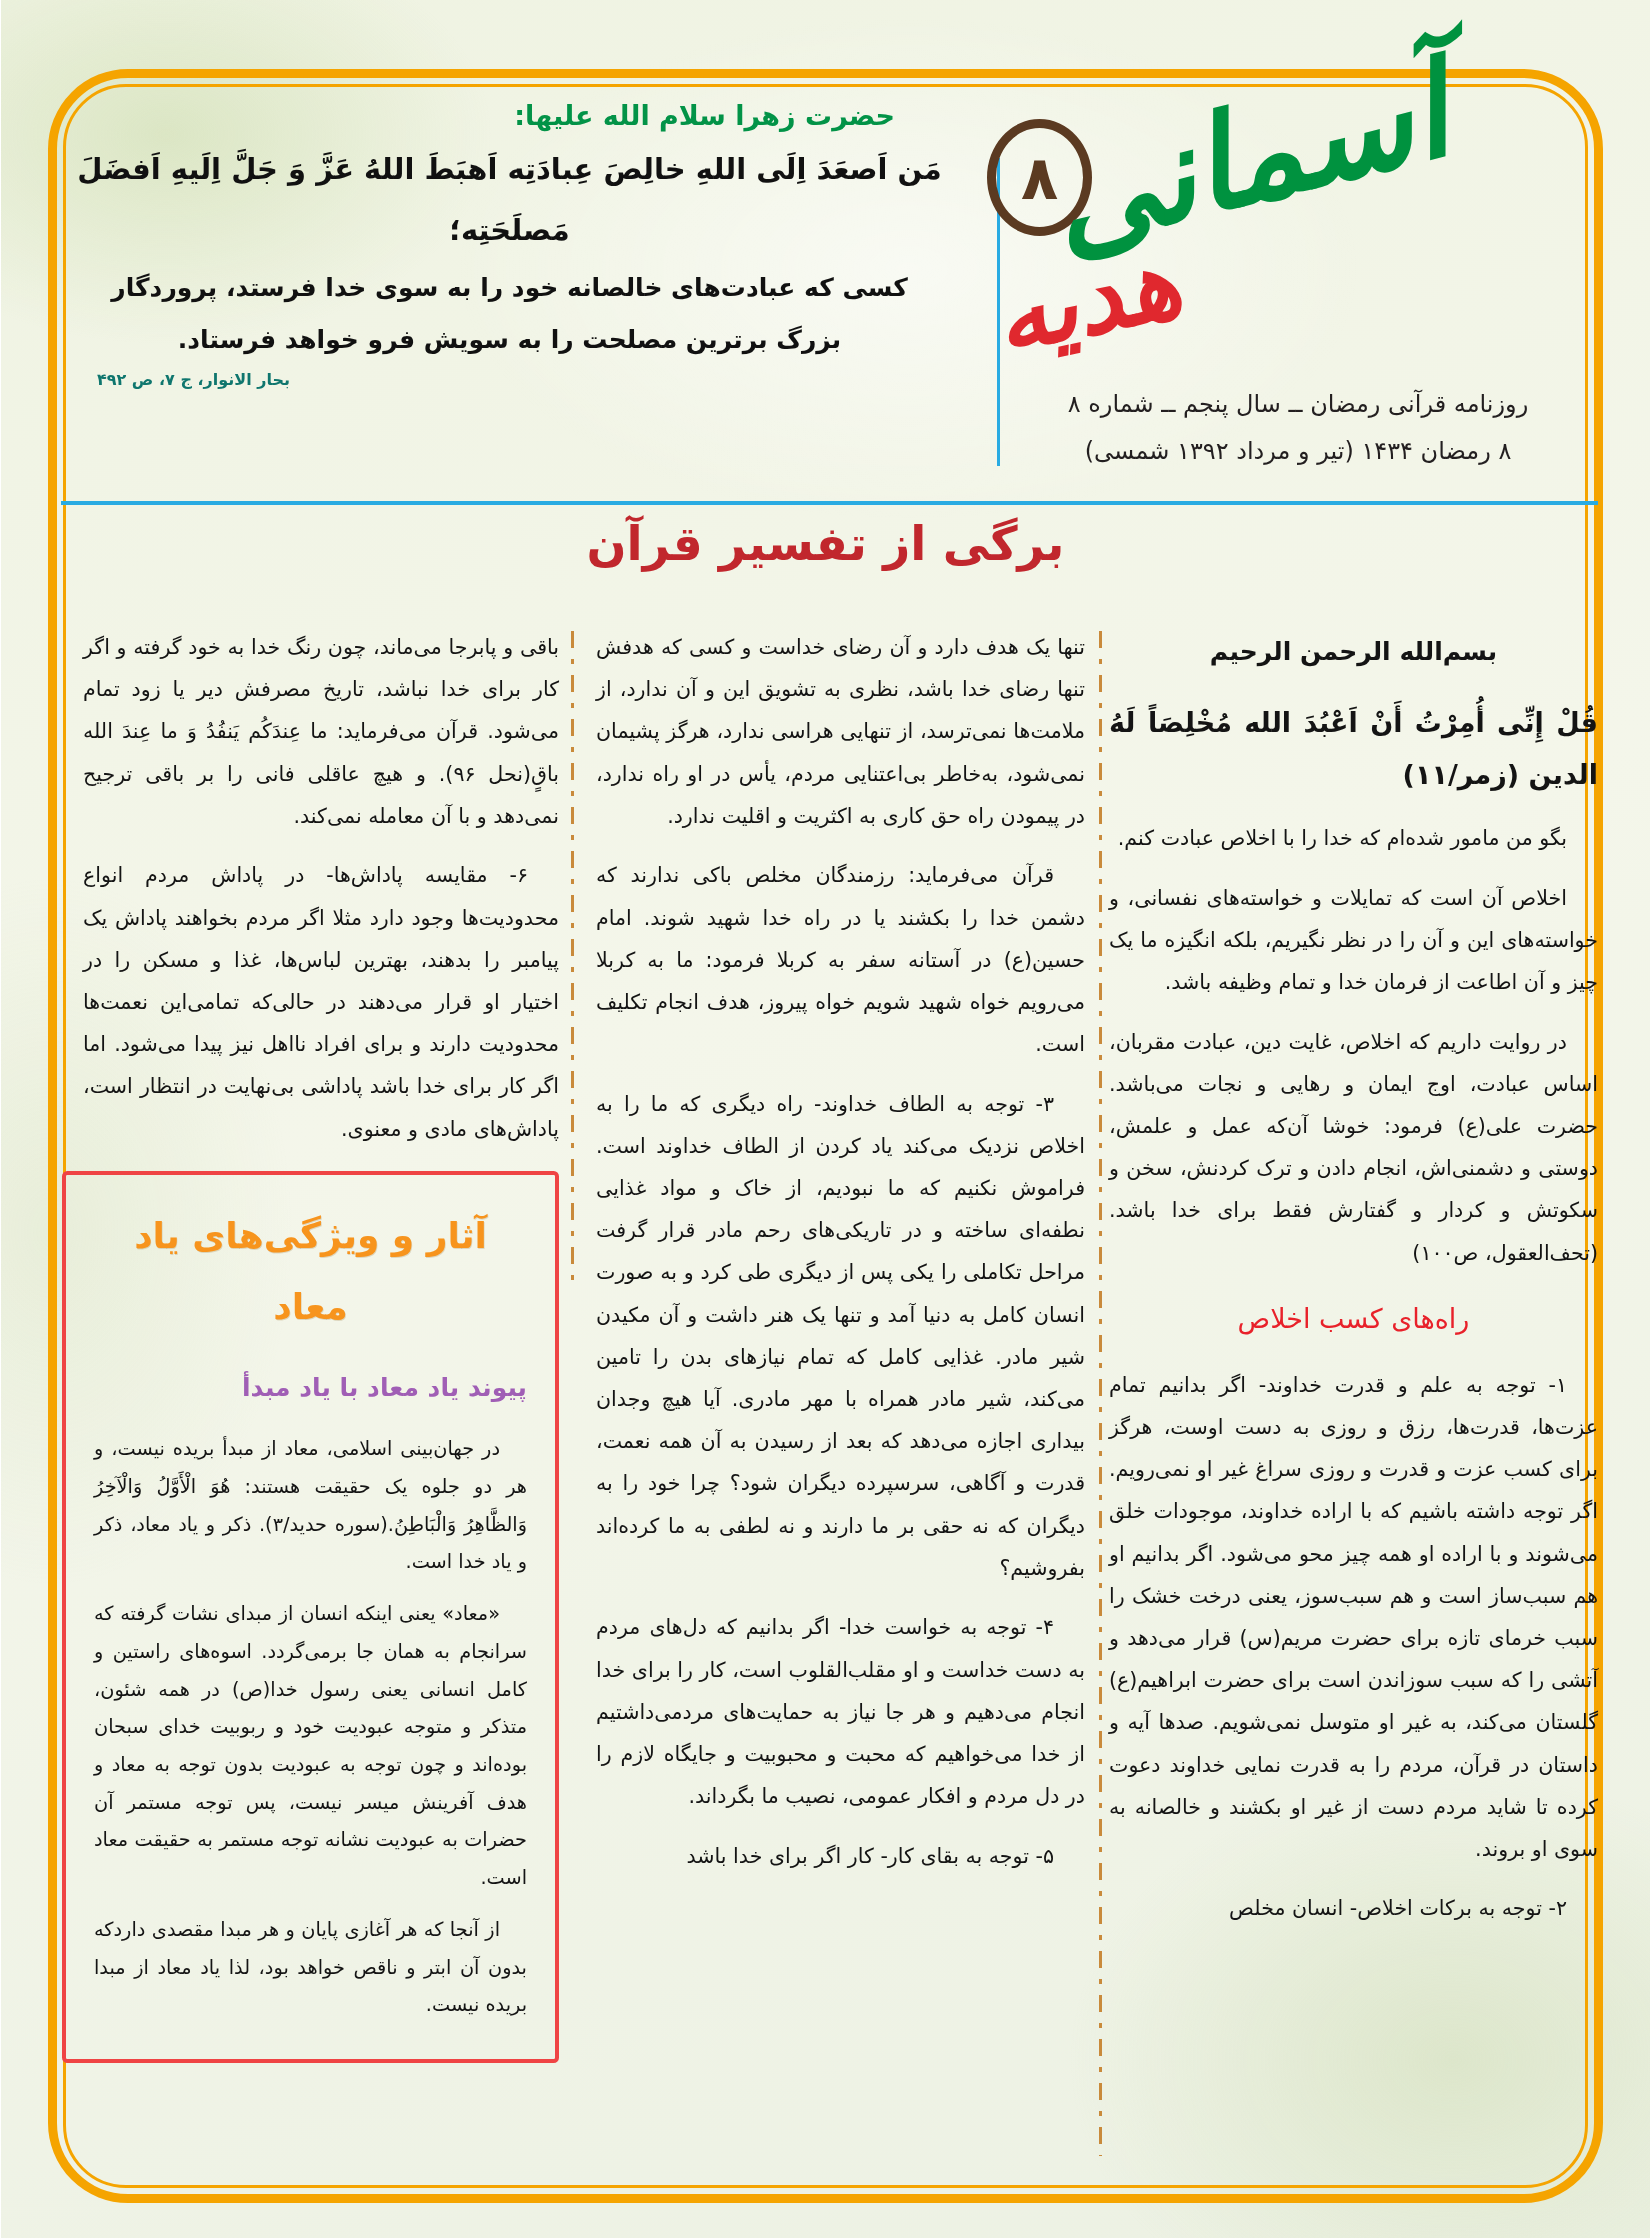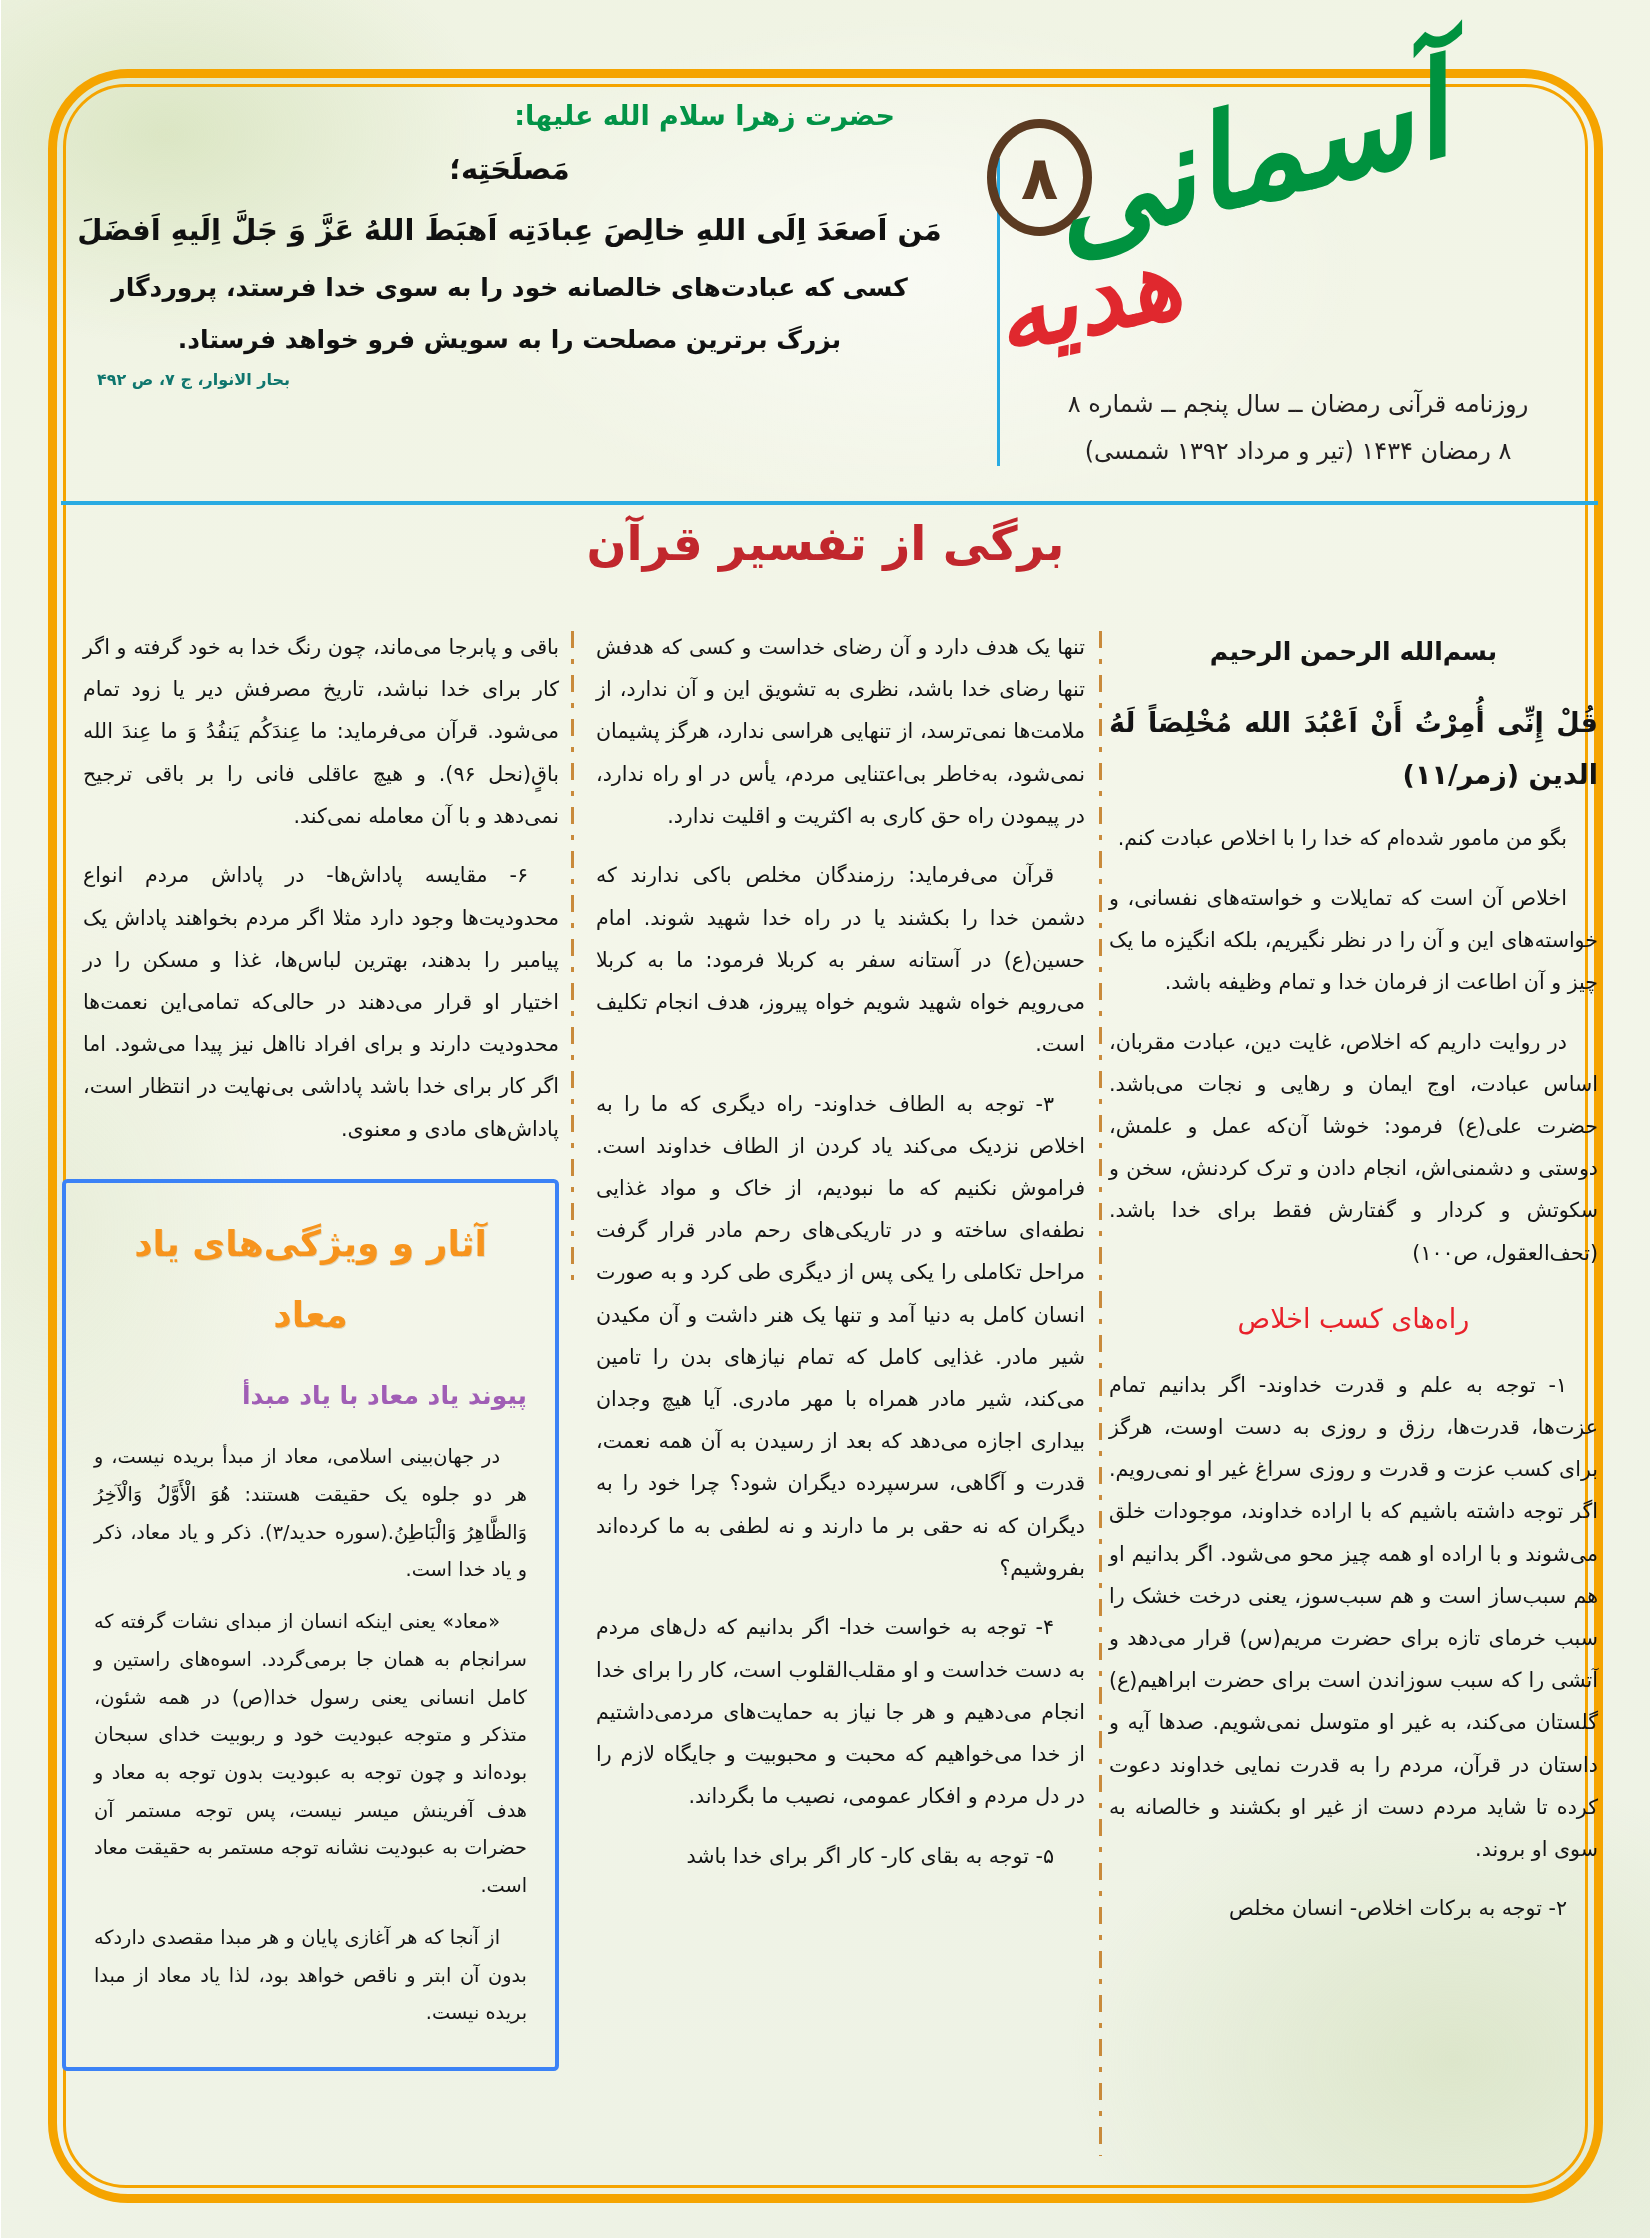--- a/index.html
+++ b/index.html
@@ -81,22 +81,22 @@
     background:repeating-linear-gradient(to bottom,#C98A3B 0 17.3px,transparent 17.3px 28px,#C98A3B 28px 33px,transparent 33px 44px);}
   .sep-right{left:1099px;height:1525px;}
   .sep-left{left:571px;height:659px;}
 
   .bismillah{font-size:25px;font-weight:bold;text-align:center;margin-bottom:20px !important;}
   .verse{font-size:27px;font-weight:bold;line-height:1.9;margin-bottom:17.3px !important;}
   .red-heading{font-size:27px;font-weight:normal;color:#E8212A;text-align:center;margin:6.7px 0 17.3px;}
 
   
   .maad-box{
-    border:4px solid #3b82f6;border-radius:5.3px;box-sizing:border-box;
-    margin-top:29px;margin-left:-21px;
+    border:4px solid #ef4444;border-radius:5.3px;box-sizing:border-box;
+    margin-top:21px;margin-left:-21px;
     padding:22.6px 28px 20px;
     font-size:19.3px;line-height:1.95;
   }
   .maad-box p{margin:0 0 14.6px;}
   .maad-box p.indent{text-indent:27px;}
   .box-title{font-size:36px;font-weight:bold;color:#F7941D;text-align:center;margin:4px 0 22.6px;
     text-shadow:0.7px 1.3px 0 rgba(120,80,0,.18);}
   .box-subheading{font-size:25px;font-weight:bold;color:#A05EB5;text-align:right;margin:0 0 17.3px;}
 
   :root{--accent:#F5A400;}
@@ -106,22 +106,22 @@
 
 <div class="page">
 
   <div class="outer-border">
     <div class="inner-border"></div>
   </div>
 
   <header>
     <div class="hadith">
       <div class="hadith-label">حضرت زهرا سلام الله علیها:</div>
+      <div class="hadith-ar">مَن اَصعَدَ اِلَی اللهِ خالِصَ عِبادَتِه اَهبَطَ اللهُ عَزَّ وَ جَلَّ اِلَیهِ اَفضَلَ</div>
       <div class="hadith-ar">مَصلَحَتِه؛</div>
-      <div class="hadith-ar">مَن اَصعَدَ اِلَی اللهِ خالِصَ عِبادَتِه اَهبَطَ اللهُ عَزَّ وَ جَلَّ اِلَیهِ اَفضَلَ</div>
       <div class="hadith-tr">کسی که عبادت‌های خالصانه خود را به سوی خدا فرستد، پروردگار</div>
       <div class="hadith-tr">بزرگ برترین مصلحت را به سویش فرو خواهد فرستاد.</div>
       <div class="hadith-src">بحار الانوار، ج ۷، ص ۴۹۲</div>
     </div>
 
     <div class="divider-v"></div>
 
     <div class="masthead">
       <div class="issue-circle">
         <span>۸</span>

